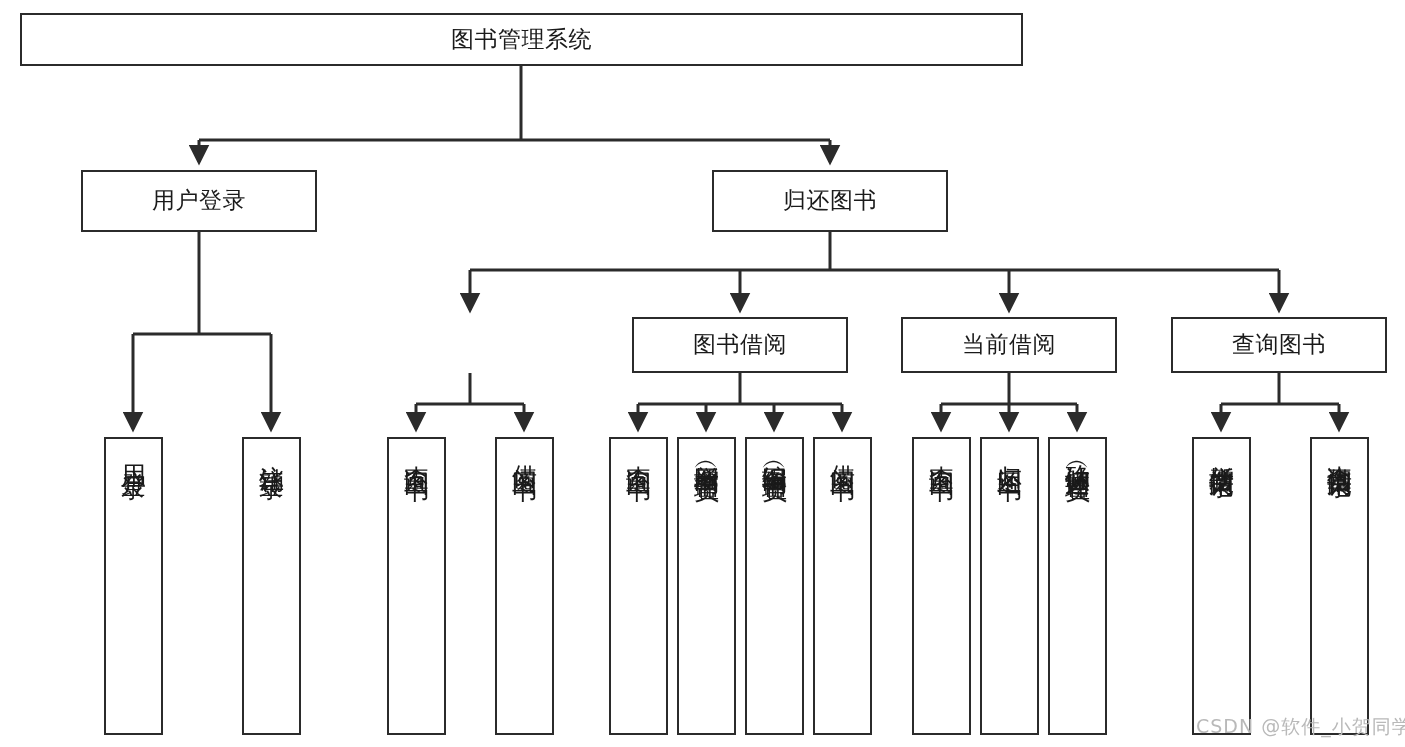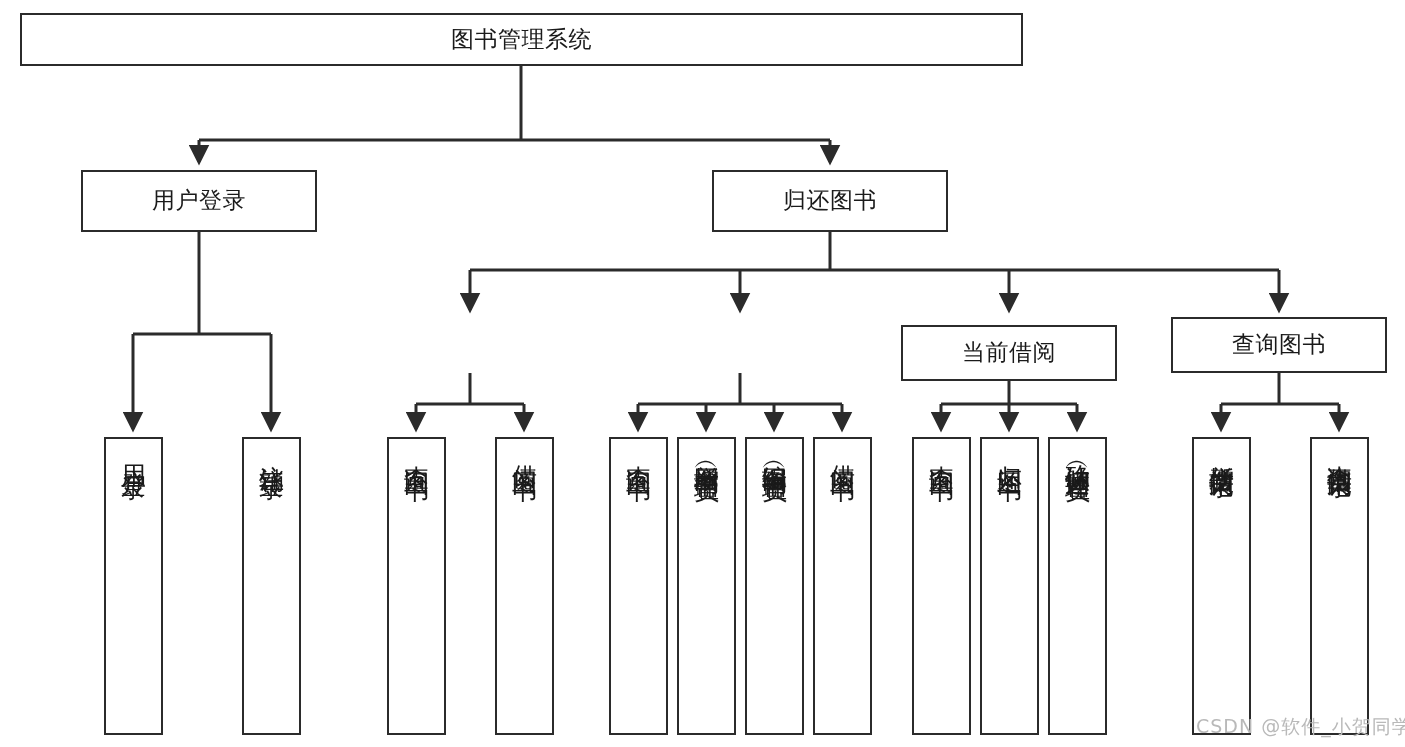--- a/index.html
+++ b/index.html
@@ -130,21 +130,24 @@
     <span class="node-label">图书管理系统</span>
   </div>
 
   <div class="node horiz" style="left:81px; top:170px; width:236px; height:62px;">
     <span class="node-label">用户登录</span>
   </div>
   <div class="node horiz" style="left:712px; top:170px; width:236px; height:62px;">
     <span class="node-label">归还图书</span>
   </div>
 
-  <div class="node horiz" style="left:901px; top:317px; width:216px; height:56px;margin-top:8px;">
+  <div class="node horiz" style="left:632px; top:317px; width:216px; height:56px;">
+    <span class="node-label">图书借阅</span>
+  </div>
+  <div class="node horiz" style="left:901px; top:317px; width:216px; height:56px;">
     <span class="node-label">当前借阅</span>
   </div>
   <div class="node horiz" style="left:1171px; top:317px; width:216px; height:56px;">
     <span class="node-label">查询图书</span>
   </div>
 
   <div class="node vert" style="left:104px; top:437px; width:59px; height:298px;">
     <span class="node-label">用户登录</span>
   </div>
   <div class="node vert" style="left:242px; top:437px; width:59px; height:298px;">

